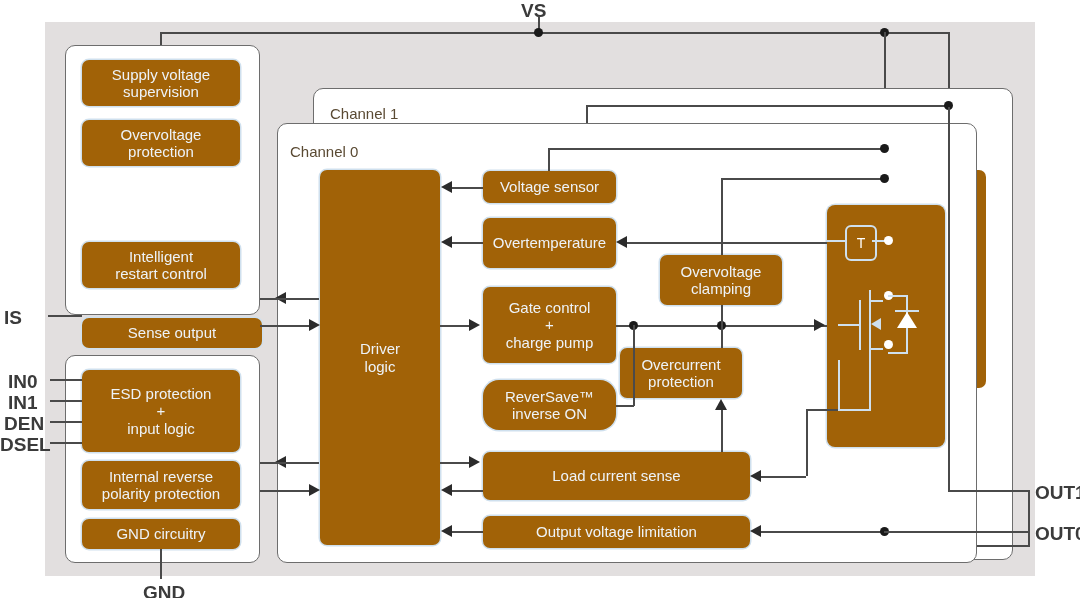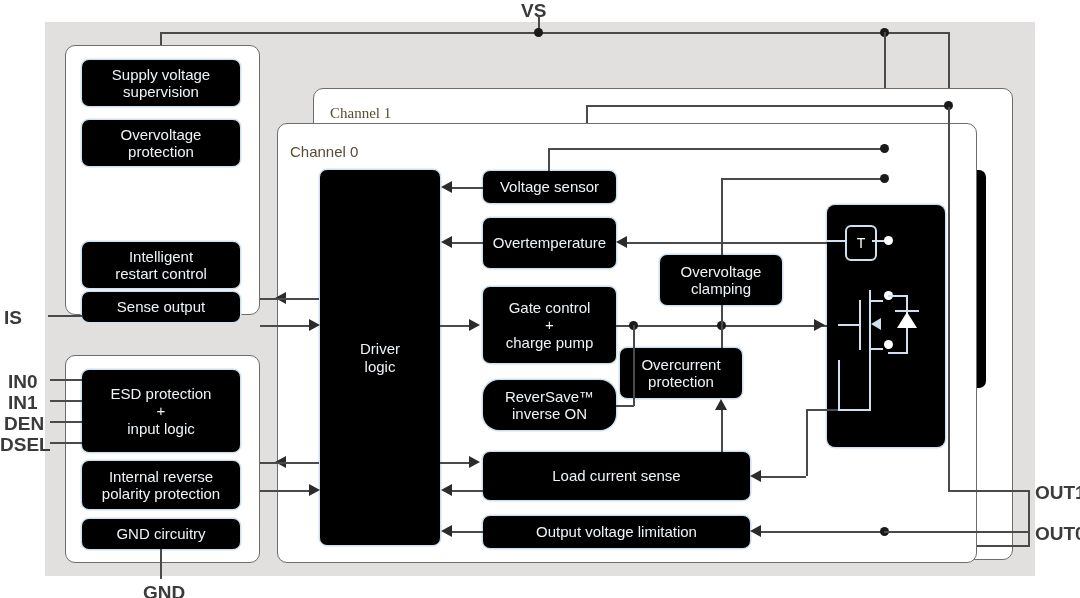--- a/index.html
+++ b/index.html
@@ -6,21 +6,21 @@
   body{font-family:"Liberation Sans",sans-serif;}
   #root{position:relative;width:1080px;height:598px;overflow:hidden;background:#ffffff;}
 
   
   .chip-body{position:absolute;left:45px;top:22px;width:990px;height:554px;background:#e2dfdf;}
 
   
   .panel{position:absolute;background:#ffffff;border:1.5px solid #6d6d6d;border-radius:10px;box-sizing:border-box;}
 
   
-  .blk{position:absolute;background:#000000;border-radius:7px;box-sizing:border-box;
+  .blk{position:absolute;background:#a16207;border-radius:7px;box-sizing:border-box;
        display:flex;align-items:center;justify-content:center;text-align:center;
        color:#eef3f8;font-size:15px;line-height:1.15;padding:2px 4px;
        box-shadow:0 0 0 1.5px #cfe0ee;}
   .blk span{display:block;}
   .blk.plain{box-shadow:none;}
 
   
   .pin{position:absolute;font-size:19px;font-weight:bold;color:#3b3b3b;white-space:nowrap;}
 
   
@@ -75,21 +75,21 @@
         <span>Overvoltage</span>
         <span>protection</span>
       </div>
   </div>
   <div class="blk" style="left:82px;top:242px;width:158px;height:46px;">
     <div>
         <span>Intelligent</span>
         <span>restart control</span>
       </div>
   </div>
-  <div class="blk" style="left:82px;top:292px;width:158px;height:30px;text-align:center;">
+  <div class="blk" style="left:82px;top:318px;width:180px;height:30px;text-align:center;">
     <div>
         <span>Sense output</span>
       </div>
   </div>
 
   <div class="pin" style="left:4px;top:307px;">IS</div>
   <div class="w wh" style="left:48px;top:315px;width:34px;"></div>
 
   <div class="panel" style="left:65px;top:355px;width:195px;height:208px;"></div>
   <div class="blk" style="left:82px;top:370px;width:158px;height:82px;">
@@ -117,21 +117,21 @@
   <div class="w wh" style="left:50px;top:400px;width:32px;"></div>
   <div class="pin" style="left:4px;top:413px;">DEN</div>
   <div class="w wh" style="left:50px;top:421px;width:32px;"></div>
   <div class="pin" style="left:0px;top:434px;">DSEL</div>
   <div class="w wh" style="left:50px;top:442px;width:32px;"></div>
 
   <div class="w wv" style="left:160px;top:549px;height:30px;"></div>
   <div class="pin" style="left:143px;top:582px;">GND</div>
 
   <div class="panel" style="left:313px;top:88px;width:700px;height:472px;"></div>
-  <div class="cap" style="left:330px;top:105px;font-family:Liberation Serif, serif;">Channel 1</div>
+  <div class="cap" style="left:330px;top:105px;">Channel 1</div>
 
   <div class="blk plain" style="left:958px;top:170px;width:28px;height:218px;"></div>
 
   <div class="panel" style="left:277px;top:123px;width:700px;height:440px;"></div>
   <div class="cap" style="left:290px;top:143px;">Channel 0</div>
 
   <div class="blk" style="left:320px;top:170px;width:120px;height:375px;">
     <div>
         <span>Driver</span>
         <span>logic</span>

